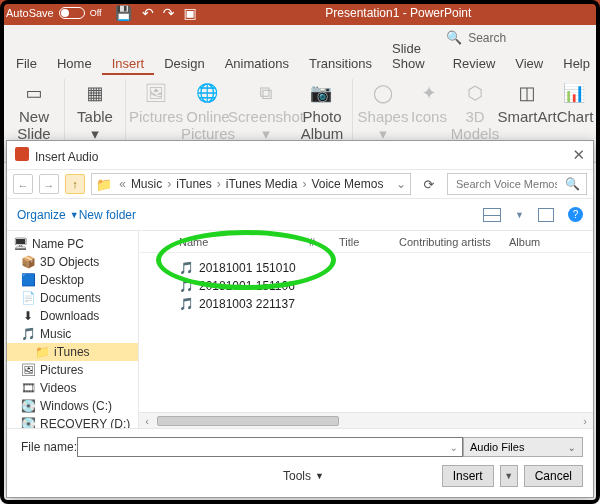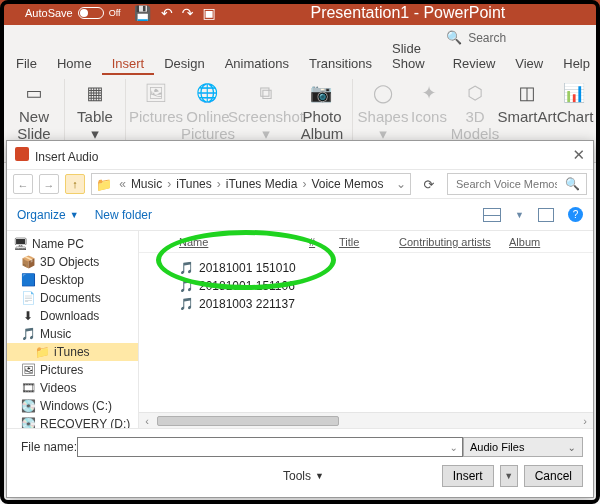--- a/index.html
+++ b/index.html
@@ -1,26 +1,26 @@
 <!DOCTYPE html>
 <html><head>
 <meta charset="utf-8">
 <style>
   * { box-sizing: border-box; font-family: "Segoe UI", Arial, sans-serif; }
   body { margin: 0; width: 600px; height: 504px; overflow: hidden; background:#fff; }
   .frame { width:600px; height:504px; position:relative; }
 
   
-  .titlebar { height:25px; background:#b7472a; color:#fff; display:flex; align-items:center; font-size:11px;padding-left:19px; }
+  .titlebar { height:25px; background:#b7472a; color:#fff; display:flex; align-items:center; font-size:11px; }
   .titlebar .left { display:flex; align-items:center; gap:8px; padding-left:6px; }
   .titlebar .autosave { display:flex; align-items:center; gap:5px; }
   .toggle { width:26px; height:12px; border:1px solid #fff; border-radius:7px; position:relative; }
   .toggle::after { content:""; position:absolute; left:1px; top:1px; width:8px; height:8px; background:#fff; border-radius:50%; }
   .qat { display:flex; gap:9px; margin-left:6px; font-size:14px; color:#fff; }
-  .titlebar .center { flex:1; text-align:center; font-size:16px; }
+  .titlebar .center { flex:1; text-align:center; font-size:12px; }
 
   .searchbar { height:25px; background:#f3f2f1; display:flex; align-items:center; padding-left:10px; }
   .searchbar .sbox { display:flex; align-items:center; gap:6px; color:#666; font-size:12px; height:25px; }
   .searchbar .sbox .glass { font-size:13px; }
 
   
   .tabs { height:25px; background:#f3f2f1; display:flex; align-items:flex-end; padding-left:6px; font-size:13px; color:#444; gap:0; }
   .tab { padding:4px 10px; cursor:default; }
   .tab.active { color:#b7472a; border-bottom:2px solid #b7472a; padding-bottom:2px; }
 
@@ -44,37 +44,37 @@
   .navbtn { width:20px; height:20px; border:1px solid #ccc; border-radius:2px; display:flex; align-items:center; justify-content:center; color:#888; font-size:11px; }
   .navbtn.up { background:#fdecc8; border-color:#f2cf6b; color:#946c00; }
   .bcrumb { flex:1; height:22px; border:1px solid #ccc; display:flex; align-items:center; padding:0 4px; gap:2px; }
   .bcrumb .fic { color:#f2c94c; font-size:13px; margin-right:2px; }
   .bcrumb .seg { color:#333; }
   .bcrumb .sep { color:#888; margin:0 3px; }
   .refresh { width:24px; font-size:13px; color:#555; text-align:center; }
   .searchf { width:140px; height:22px; border:1px solid #ccc; display:flex; align-items:center; padding:0 6px; gap:6px; }
   .searchf input { border:none; outline:none; font-size:11px; width:100%; background:transparent; color:#888; }
 
-  .dlg-toolbar { height:32px; border-bottom:1px solid #e8e8e8; display:flex; align-items:center; padding:0 10px; gap:16px; font-size:12px; }
+  .dlg-toolbar { height:32px; border-bottom:1px solid #e8e8e8; display:flex; align-items:center; padding:0 10px; gap:0; font-size:12px; }
   .linkbtn { color:#0f6cbd; display:flex; align-items:center; gap:4px; }
   .dlg-toolbar .right { margin-left:auto; display:flex; gap:14px; color:#5c7ea0; font-size:13px; align-items:center; }
   .viewic { width:18px; height:14px; border:1px solid #6b8aa8; position:relative; }
   .viewic::before { content:""; position:absolute; left:0; right:0; top:6px; border-top:1px solid #6b8aa8; }
   .helpq { width:15px; height:15px; border-radius:50%; background:#1e90ff; color:#fff; font-size:10px; display:flex; align-items:center; justify-content:center; }
 
   .dlg-body { flex:1; display:flex; min-height:0; }
   .tree { width:132px; border-right:1px solid #e8e8e8; font-size:12px; color:#333; overflow:hidden; padding:4px 0; }
   .tree .ti { display:flex; align-items:center; gap:5px; padding:2px 4px 2px 14px; white-space:nowrap; }
   .tree .ti.lvl0 { padding-left:6px; }
   .tree .ti.sel { background:#ffe8a6; }
   .tree .ic2 { width:14px; text-align:center; font-size:12px; }
   .tree .hdr { color:#333; }
 
   .list { flex:1; display:flex; flex-direction:column; min-width:0; position:relative; }
-  .cols { height:22px; border-bottom:1px solid #eee; display:flex; font-size:11px; color:#555; align-items:center; padding-left:40px;text-decoration:underline; }
+  .cols { height:22px; border-bottom:1px solid #eee; display:flex; font-size:11px; color:#555; align-items:center; padding-left:40px; }
   .cols .c { border-right:1px solid transparent; }
   .cols .c.name { width:130px; }
   .cols .c.num { width:30px; }
   .cols .c.title { width:60px; }
   .cols .c.contrib { width:110px; }
   .cols .c.album { width:60px; }
 
   .files { flex:1; position:relative; padding:6px 0 0 40px; font-size:12px; color:#222; }
   .frow { display:flex; align-items:center; gap:6px; height:18px; }
   .frow .fic2 { width:14px; font-size:12px; color:#4a8; }

